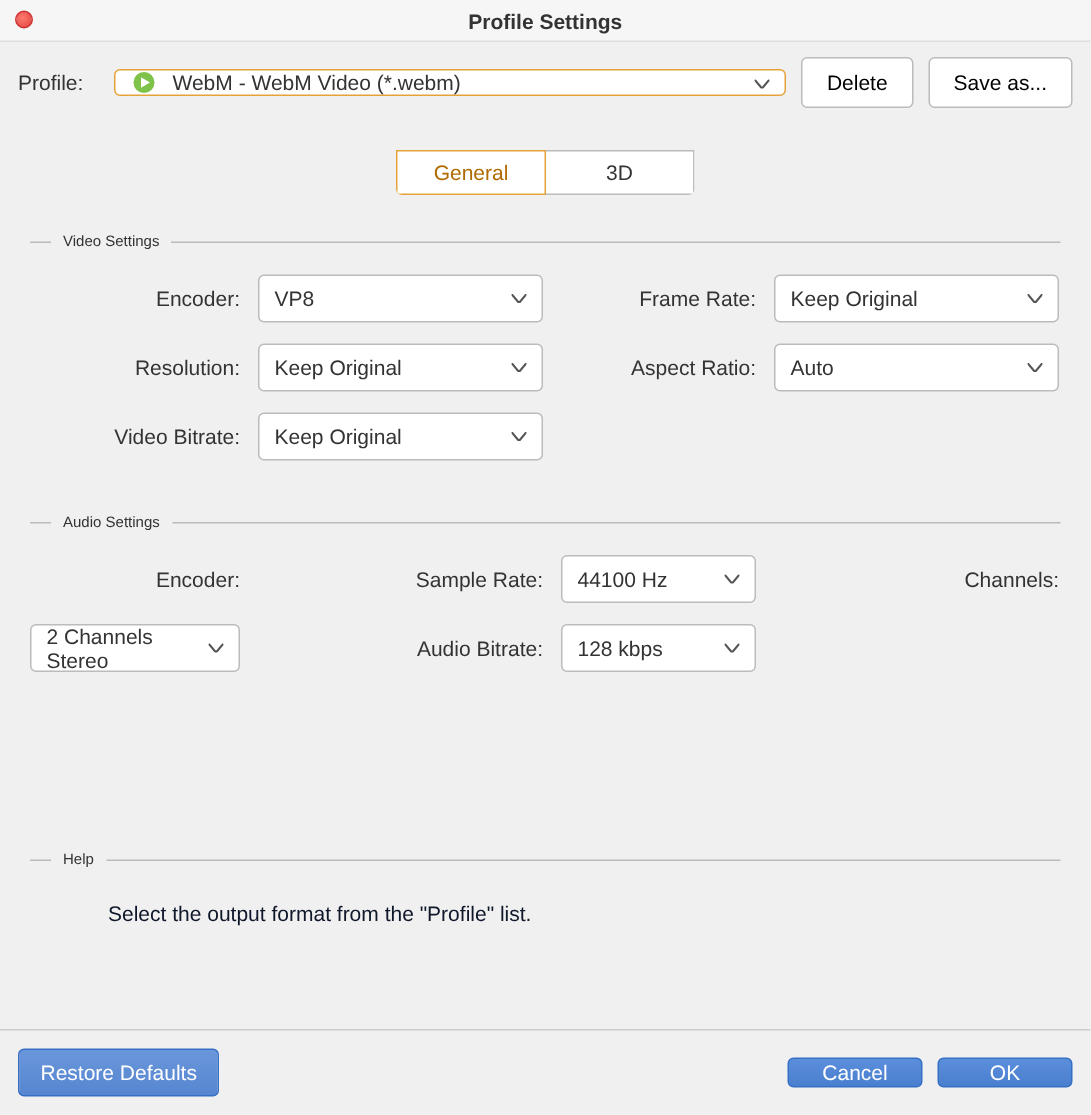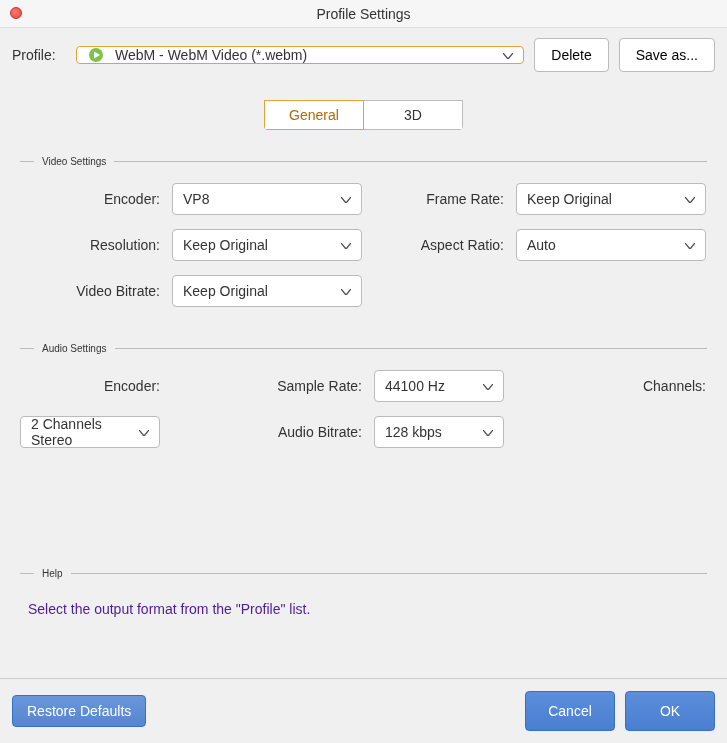--- a/index.html
+++ b/index.html
@@ -17,21 +17,21 @@
     height: 743px;
     background: #f0f0f0;
     display: flex;
     flex-direction: column;
   }
   .titlebar {
     height: 28px;
     position: relative;
     text-align: center;
     line-height: 28px;
-    font-weight: 400;
+    font-weight: 700;
     border-bottom: 1px solid #ddd;
     background: #f6f6f6;
   }
   .traffic {
     position: absolute;
     left: 10px;
     top: 7px;
     width: 12px;
     height: 12px;
     border-radius: 50%;
@@ -160,32 +160,33 @@
   .select .chev {
     margin-left: auto;
     color: #555;
     font-size: 11px;
   }
   .help-section {
     margin-top: 120px;
   }
   .help-text {
     padding: 6px 8px;
-    color: #4c1d95;
+    color: #0f172a;
+    margin-left: 44px;
   }
   .footer {
     border-top: 1px solid #ccc;
     padding: 12px;
     display: flex;
     align-items: center;
     gap: 10px;
     background: #f0f0f0;
   }
   .btn-primary {
-    height: 40px;
+    height: 20px;
     padding: 0 20px;
     border: 1px solid #3670c5;
     background: linear-gradient(#5b8edb, #4a7fd0);
     color: #fff;
     border-radius: 4px;
     cursor: pointer;
     font-size: 14px;
     min-width: 90px;
   }
   .btn-restore {

